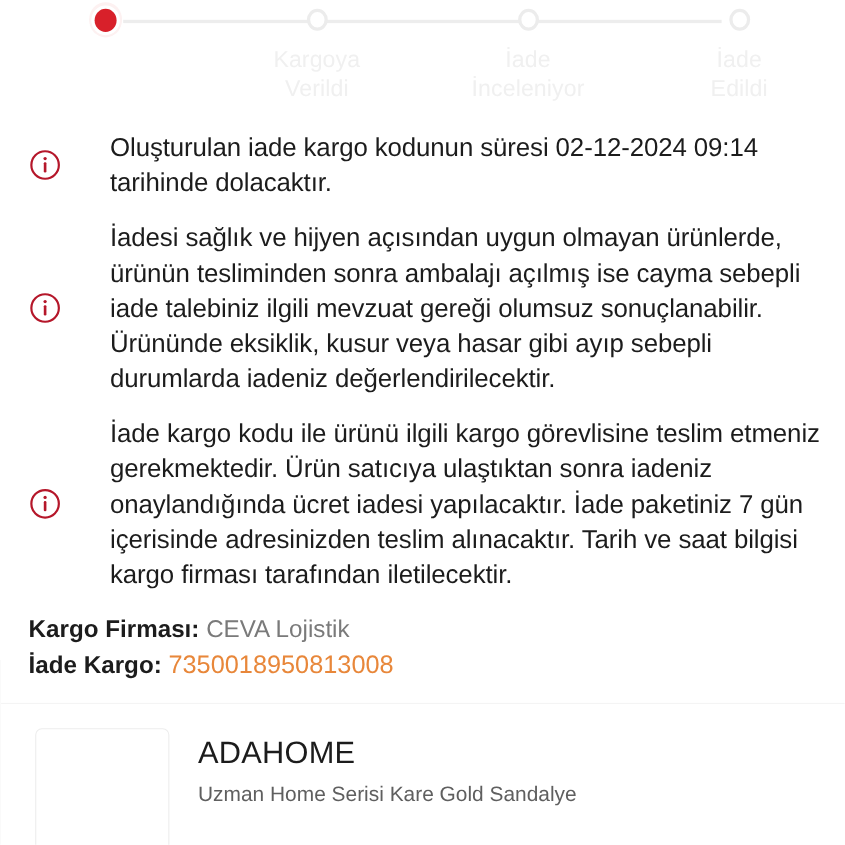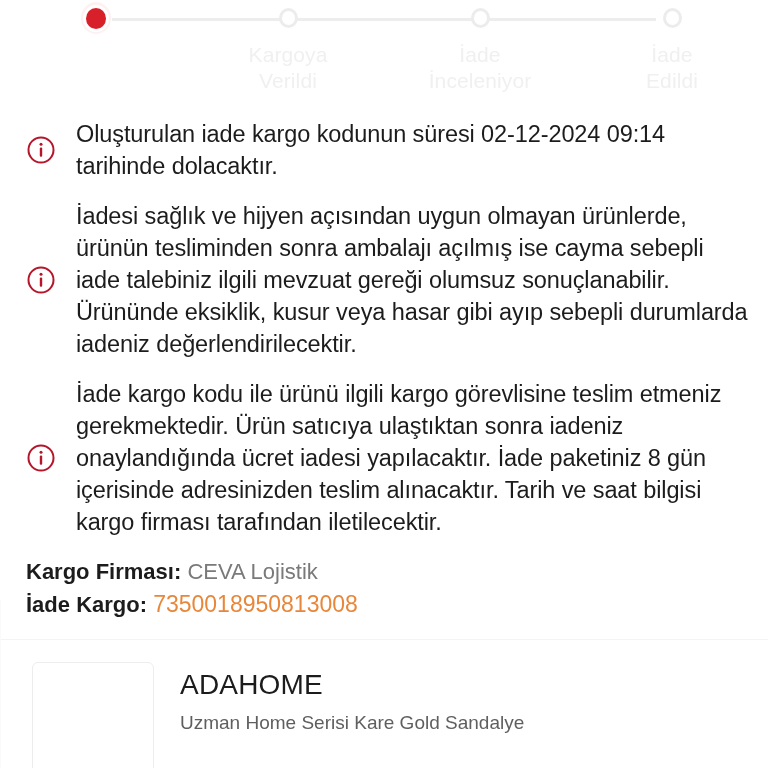--- a/index.html
+++ b/index.html
@@ -93,20 +93,21 @@
   }
 
   
   .info-block {
     padding: 0 18px 0 18px;
   }
   .info-row {
     display: flex;
     align-items: center;
     margin-bottom: 18px;
+    gap: 24px;
   }
   .info-icon {
     flex: 0 0 auto;
     width: 30px;
     height: 30px;
     margin-right: 20px;
     margin-left: 8px;
   }
   .info-icon svg {
     display: block;
@@ -272,21 +273,21 @@
   </div>
 
   <div class="info-row">
     <div class="info-icon">
       <svg width="30" height="30" viewBox="0 0 30 30">
         <circle cx="15" cy="15" r="12.5" fill="none" stroke="#b5172a" stroke-width="2"></circle>
         <circle cx="15" cy="9.2" r="1.5" fill="#b5172a"></circle>
         <rect x="13.8" y="12.4" width="2.4" height="9.4" rx="1.1" fill="#b5172a"></rect>
       </svg>
     </div>
-    <div class="info-text">İade kargo kodu ile ürünü ilgili kargo görevlisine teslim etmeniz gerekmektedir. Ürün satıcıya ulaştıktan sonra iadeniz onaylandığında ücret iadesi yapılacaktır. İade paketiniz 8 gün içerisinde adresinizden teslim alınacaktır. Tarih ve saat bilgisi kargo firması tarafından iletilecektir.</div>
+    <div class="info-text">İade kargo kodu ile ürünü ilgili kargo görevlisine teslim etmeniz gerekmektedir. Ürün satıcıya ulaştıktan sonra iadeniz onaylandığında ücret iadesi yapılacaktır. İade paketiniz 7 gün içerisinde adresinizden teslim alınacaktır. Tarih ve saat bilgisi kargo firması tarafından iletilecektir.</div>
   </div>
 
 </div>
 
 <div class="meta">
   <div class="meta-line">
     <span class="meta-label">Kargo Firması:</span>
     <span class="meta-value">CEVA Lojistik</span>
   </div>
   <div class="meta-line">

